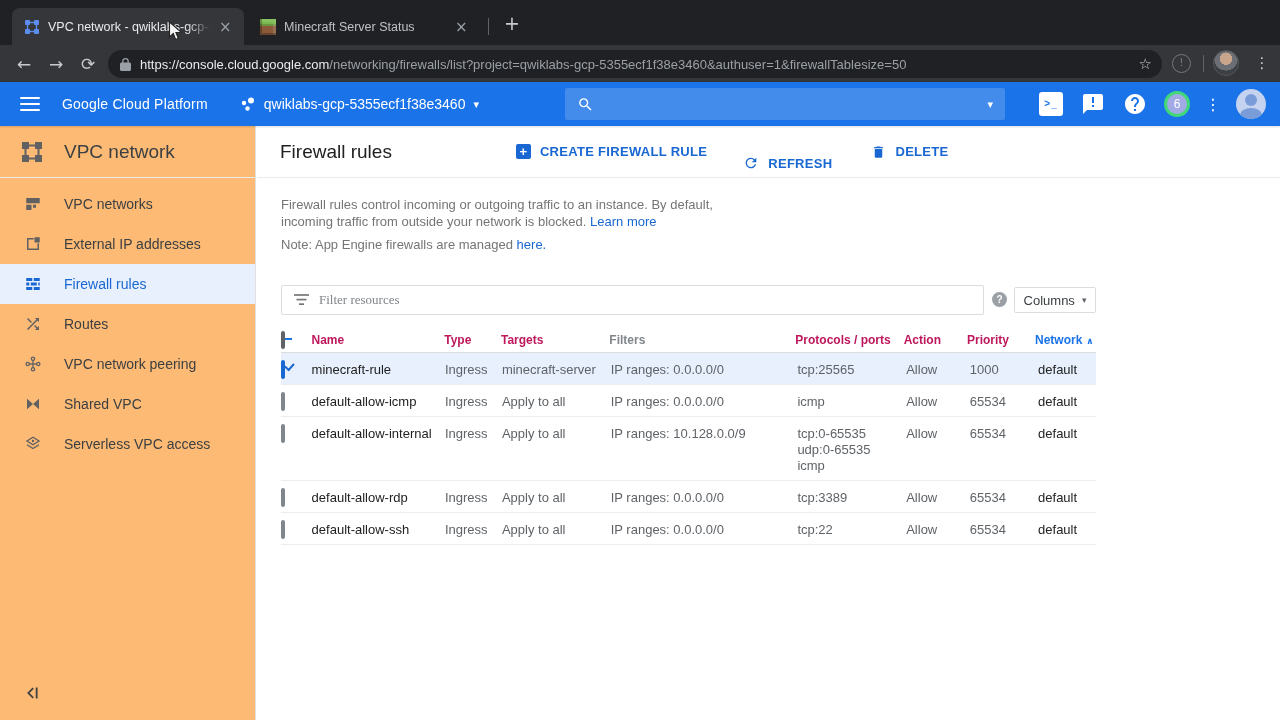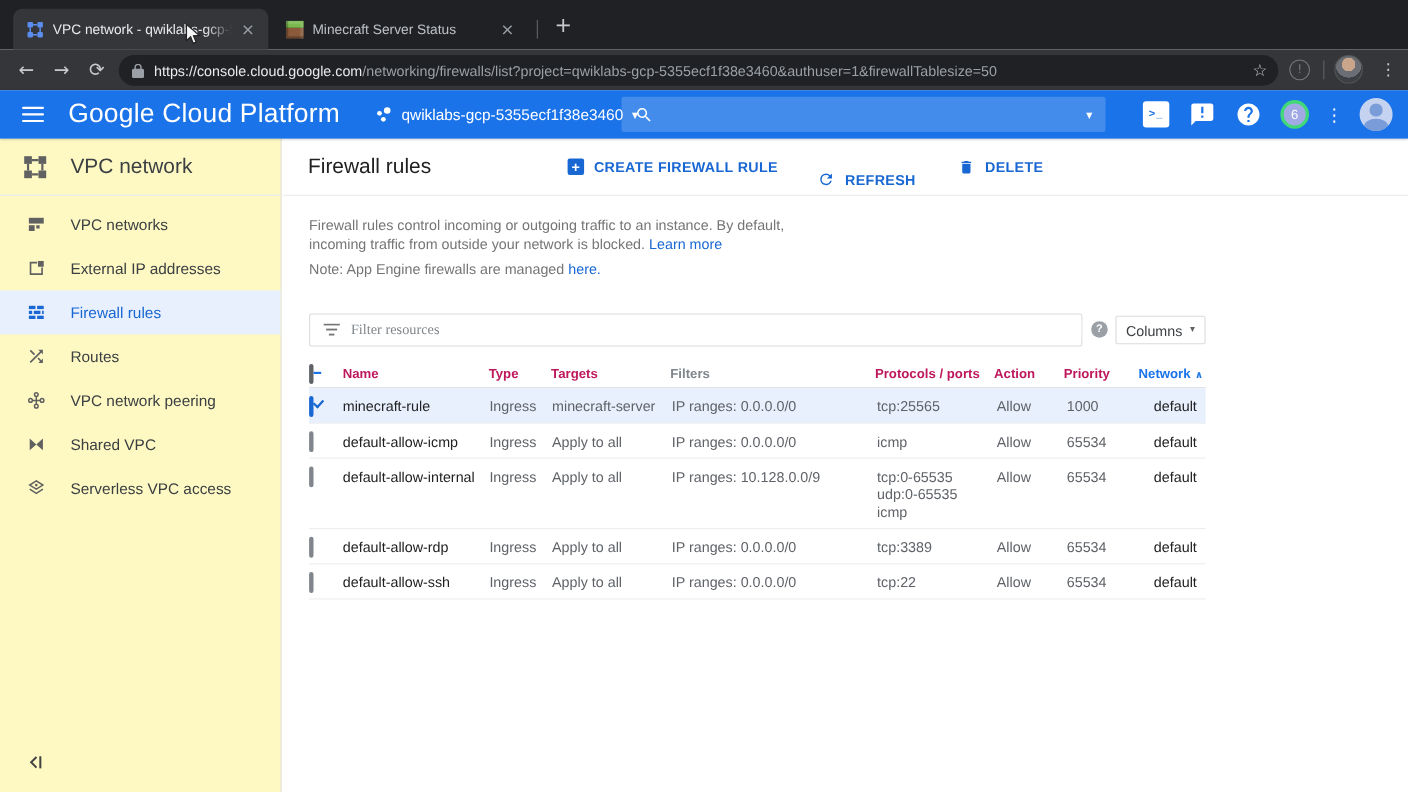--- a/index.html
+++ b/index.html
@@ -29,37 +29,37 @@
   .star { color:#c7c9cc; font-size:15px; margin-left:8px; }
   .ext-badge { position:absolute; left:1172px; top:9px; width:19px; height:19px; border:1.5px solid #74777b; border-radius:50%; color:#74777b; font-size:11px; text-align:center; line-height:16px; }
   .tb-divider { position:absolute; left:1203px; top:10px; width:1px; height:17px; background:#5f6368; }
   .avatar-photo { position:absolute; left:1213px; top:5px; width:26px; height:26px; border-radius:50%; background:radial-gradient(circle at 50% 32%, #c9a68b 0 30%, #6b6f75 31% 58%, #3c4045 59%); border:1px solid #555; }
   .menu-dots { position:absolute; left:1250px; top:6px; color:#c7c9cc; font-size:15px; width:24px; text-align:center; line-height:25px; }
 
   
   .gcpbar { position:absolute; left:0; top:82px; width:1280px; height:44px; background:#1a73e8; display:flex; align-items:center; box-shadow:0 1px 2px rgba(0,0,0,.15); z-index:5; }
   .burger { margin-left:20px; width:20px; }
   .burger div { height:2px; background:#fff; margin:4px 0; border-radius:1px; }
-  .brand { color:#fff; font-size:24px; margin-left:22px; letter-spacing:.2px; white-space:nowrap; }
+  .brand { color:#fff; font-size:14px; margin-left:22px; letter-spacing:.2px; white-space:nowrap; }
   .proj { display:flex; align-items:center; margin-left:32px; }
   .proj-name { color:#fff; font-size:14px; margin-left:8px; }
   .caret-down { color:#fff; font-size:11px; margin-left:8px; }
   .searchbox { position:absolute; left:565px; top:6px; width:440px; height:32px; background:rgba(255,255,255,.18); border-radius:2px; display:flex; align-items:center; }
   .search-caret { position:absolute; right:12px; color:#fff; font-size:11px; }
   .hdr-right { position:absolute; right:0; top:0; height:44px; display:flex; align-items:center; }
   .hdr-ic { width:24px; height:24px; margin:0 9px; position:relative; }
   .shell { background:#fff; border-radius:3px; color:#1a73e8; font-weight:bold; font-size:10px; text-align:center; line-height:24px; letter-spacing:1px; }
   .nbadge { width:26px; height:26px; border-radius:50%; border:3px solid #41d87a; background:#a2aae6; color:#fff; font-size:12px; text-align:center; line-height:20px; margin:0 8px; }
   .vdots { color:#fff; font-size:16px; width:18px; text-align:center; margin:0 6px; }
   .gcp-avatar { width:30px; height:30px; border-radius:50%; background:#c5d3f0; margin:0 14px 0 8px; position:relative; overflow:hidden; }
   .gcp-avatar::before { content:""; position:absolute; left:9px; top:5px; width:12px; height:12px; border-radius:50%; background:#7a9cd8; }
   .gcp-avatar::after { content:""; position:absolute; left:4px; top:19px; width:22px; height:14px; border-radius:50%; background:#7a9cd8; }
 
   
-  .sidebar { position:absolute; left:0; top:126px; width:256px; height:594px; background:#fef9c3; border-right:1px solid #e0e0e0; }
+  .sidebar { position:absolute; left:0; top:126px; width:256px; height:594px; background:#fdba74; border-right:1px solid #e0e0e0; }
   .sb-head { height:52px; border-bottom:1px solid #e8eaed; display:flex; align-items:center; }
   .sb-head svg { margin-left:20px; }
   .sb-title { font-size:19px; color:#3c4043; margin-left:20px; }
   .sb-items { padding-top:6px; }
   .sb-item { height:40px; display:flex; align-items:center; cursor:pointer; }
   .sb-item svg { margin-left:24px; flex:0 0 18px; }
   .sb-label { font-size:14px; color:#3c4043; margin-left:22px; }
   .sb-item.active { background:#e8f0fe; }
   .sb-item.active .sb-label { color:#1967d2; }
   .collapse { position:absolute; left:22px; bottom:16px; }
@@ -91,21 +91,21 @@
   .tbl { position:absolute; left:24px; top:199px; width:815px; font-size:13px; }
   .trow { display:flex; align-items:flex-start; border-bottom:1px solid #ebedef; }
   .thead { height:28px; border-bottom:1px solid #dadce0; }
   .thead .cell { font-size:12px; font-weight:bold; color:#be185d; padding-top:7px; }
   .thead .cell.dim { color:#80868b; font-weight:bold; }
   .thead .cell.sorted { color:#1a73e8; }
   .sortmark { font-size:9px; margin-left:4px; }
   .cell { padding:9px 8px 0 0; color:#5f6368; line-height:16px; }
   .c0 { width:32px; padding-top:9px; }
   .c1 { width:141px; } .c2 { width:60px; } .c3 { width:115px; } .c4 { width:152px; }
-  .c5 { width:115px; white-space:pre-line;margin-left:43px; } .c6 { width:67px; } .c7 { width:72px; } .c8 { width:61px;text-align:right; }
+  .c5 { width:115px; white-space:pre-line;margin-left:43px; } .c6 { width:67px; } .c7 { width:72px; } .c8 { width:61px; }
   .cell.dark { color:#212121; }
   .r-sel { background:#e8f0fe; }
   .h32 { height:32px; } .h64 { height:64px; }
   .cb { width:15px; height:15px; border:2px solid #80868b; border-radius:2px; background:#fff; position:relative; }
   .cb.indet { border-color:#5f6368; }
   .cb.indet::after { content:""; position:absolute; left:2px; top:4.5px; width:7px; height:2px; background:#1a73e8; }
   .cb.checked { border-color:#1967d2; }
   .cb.checked::after { content:""; position:absolute; left:2px; top:1px; width:7px; height:4px; border-left:2px solid #1967d2; border-bottom:2px solid #1967d2; transform:rotate(-48deg); }
 
   

